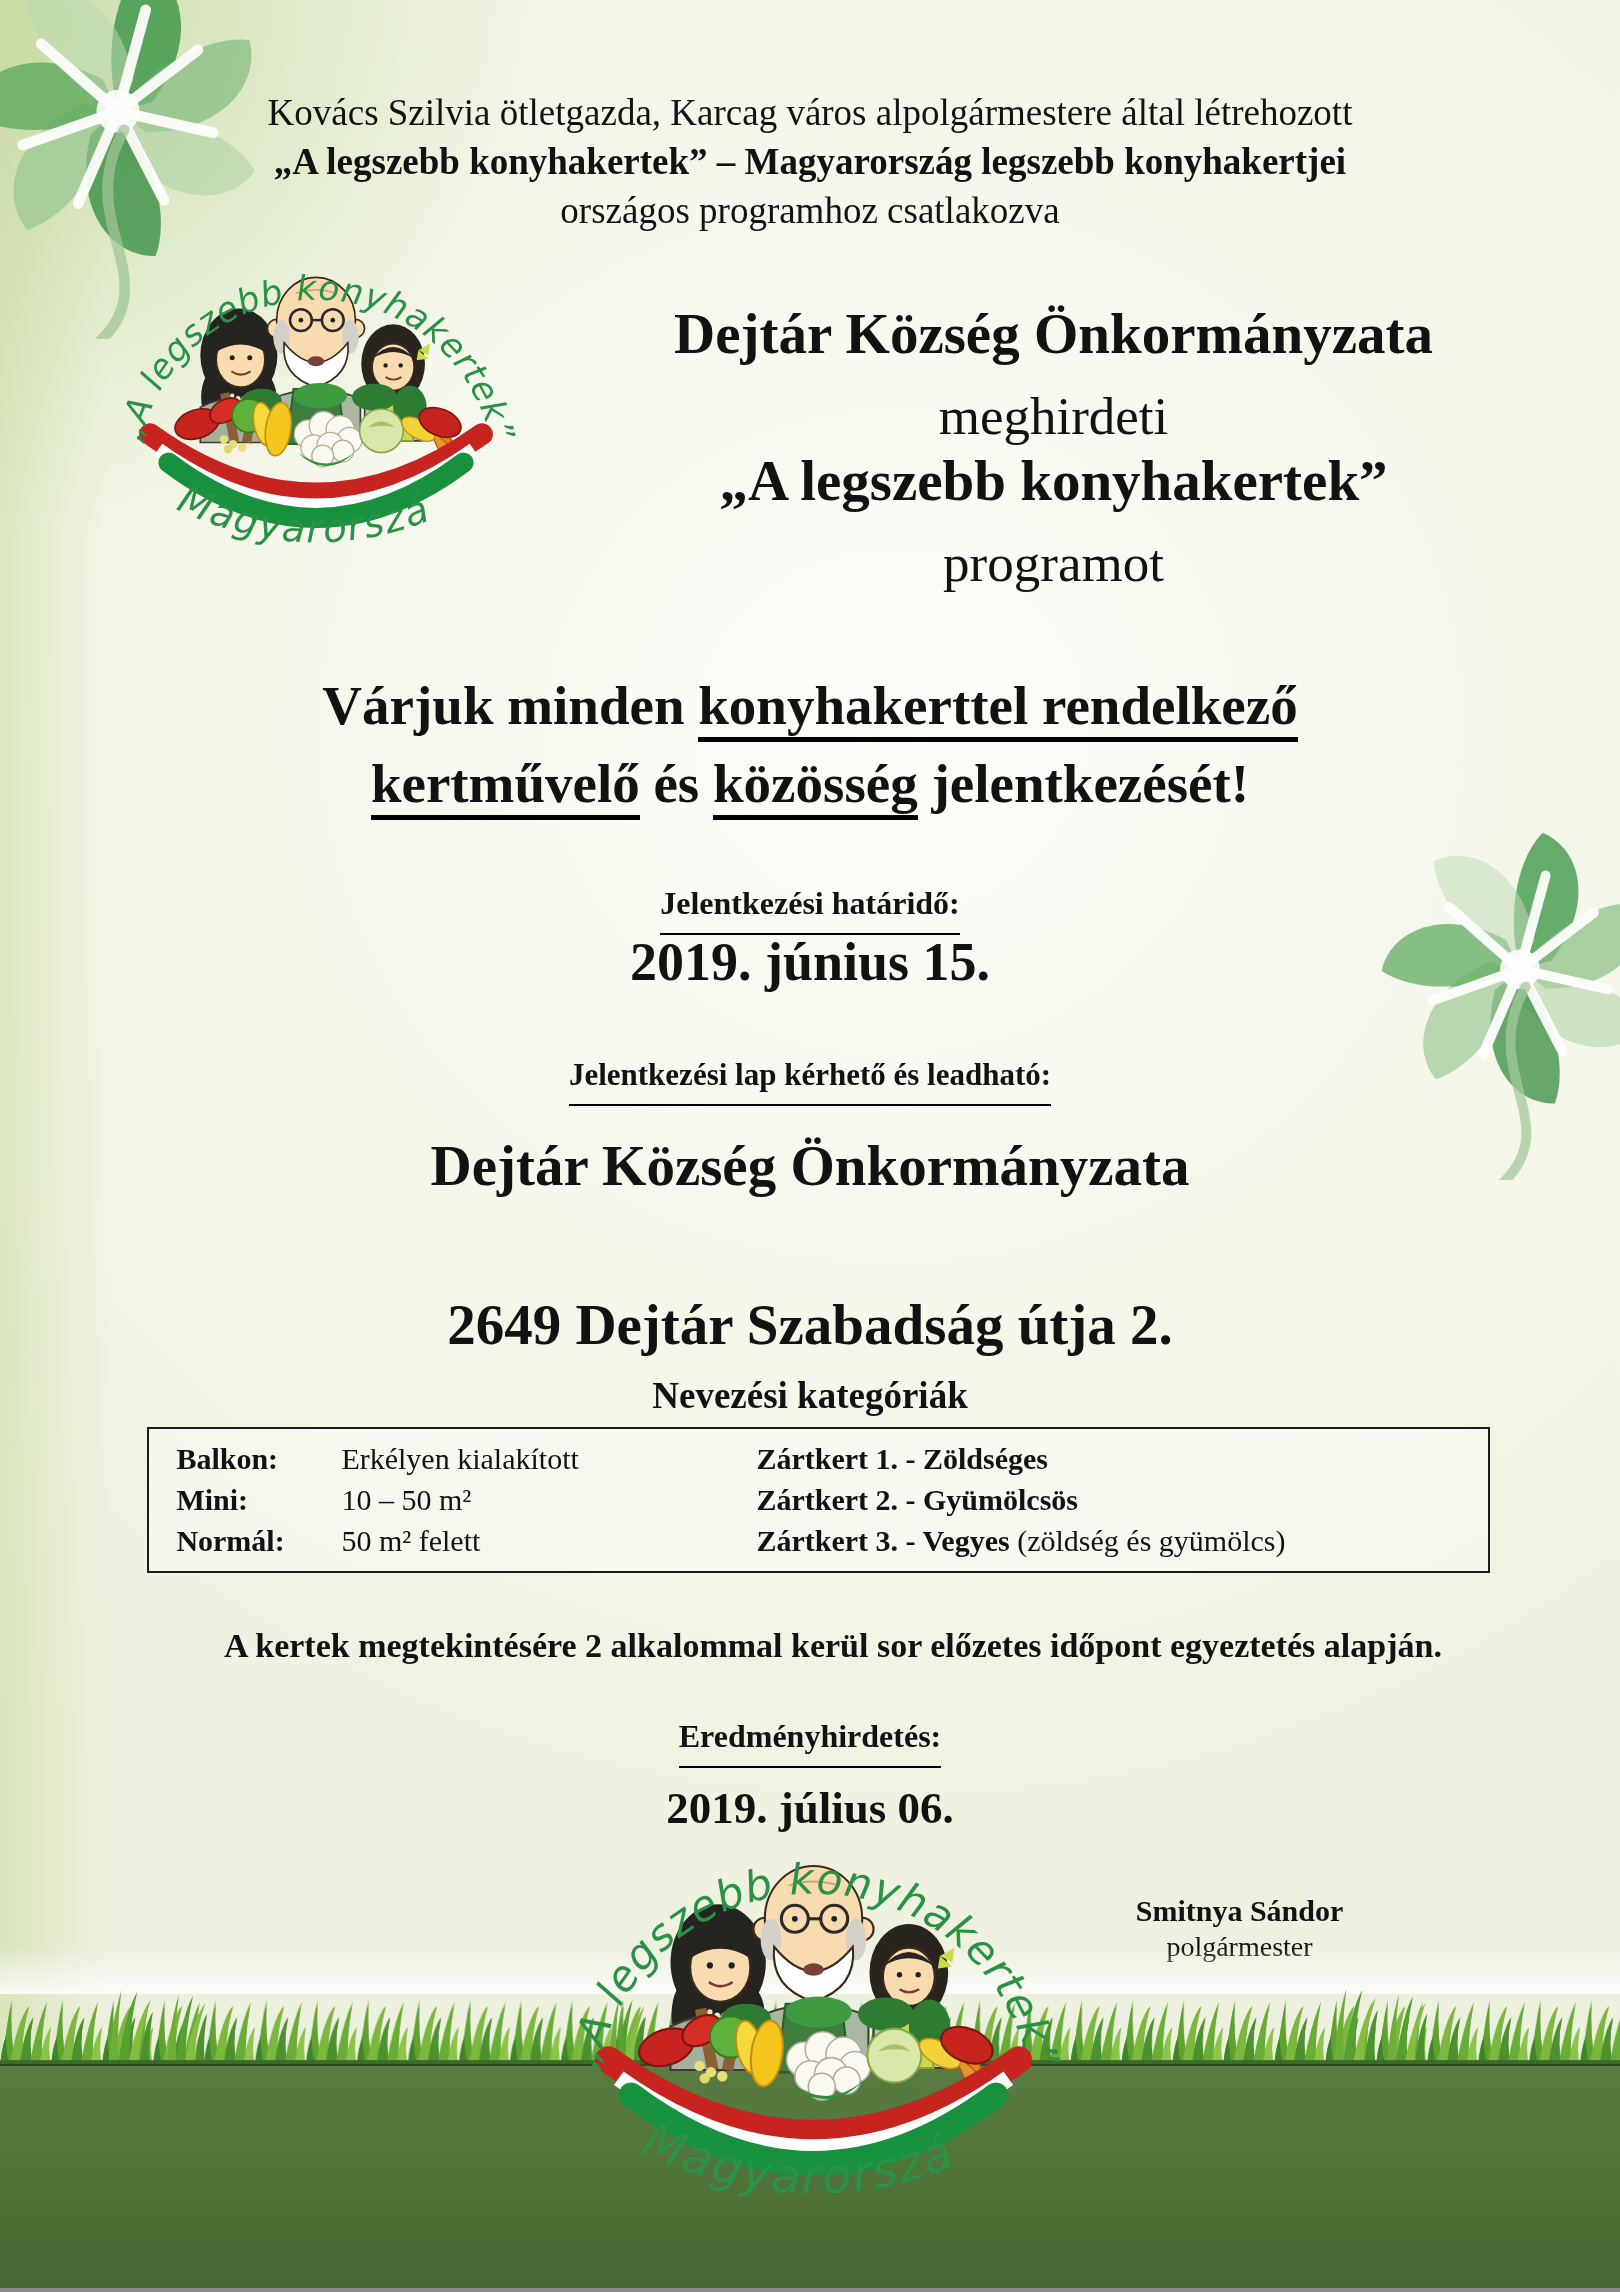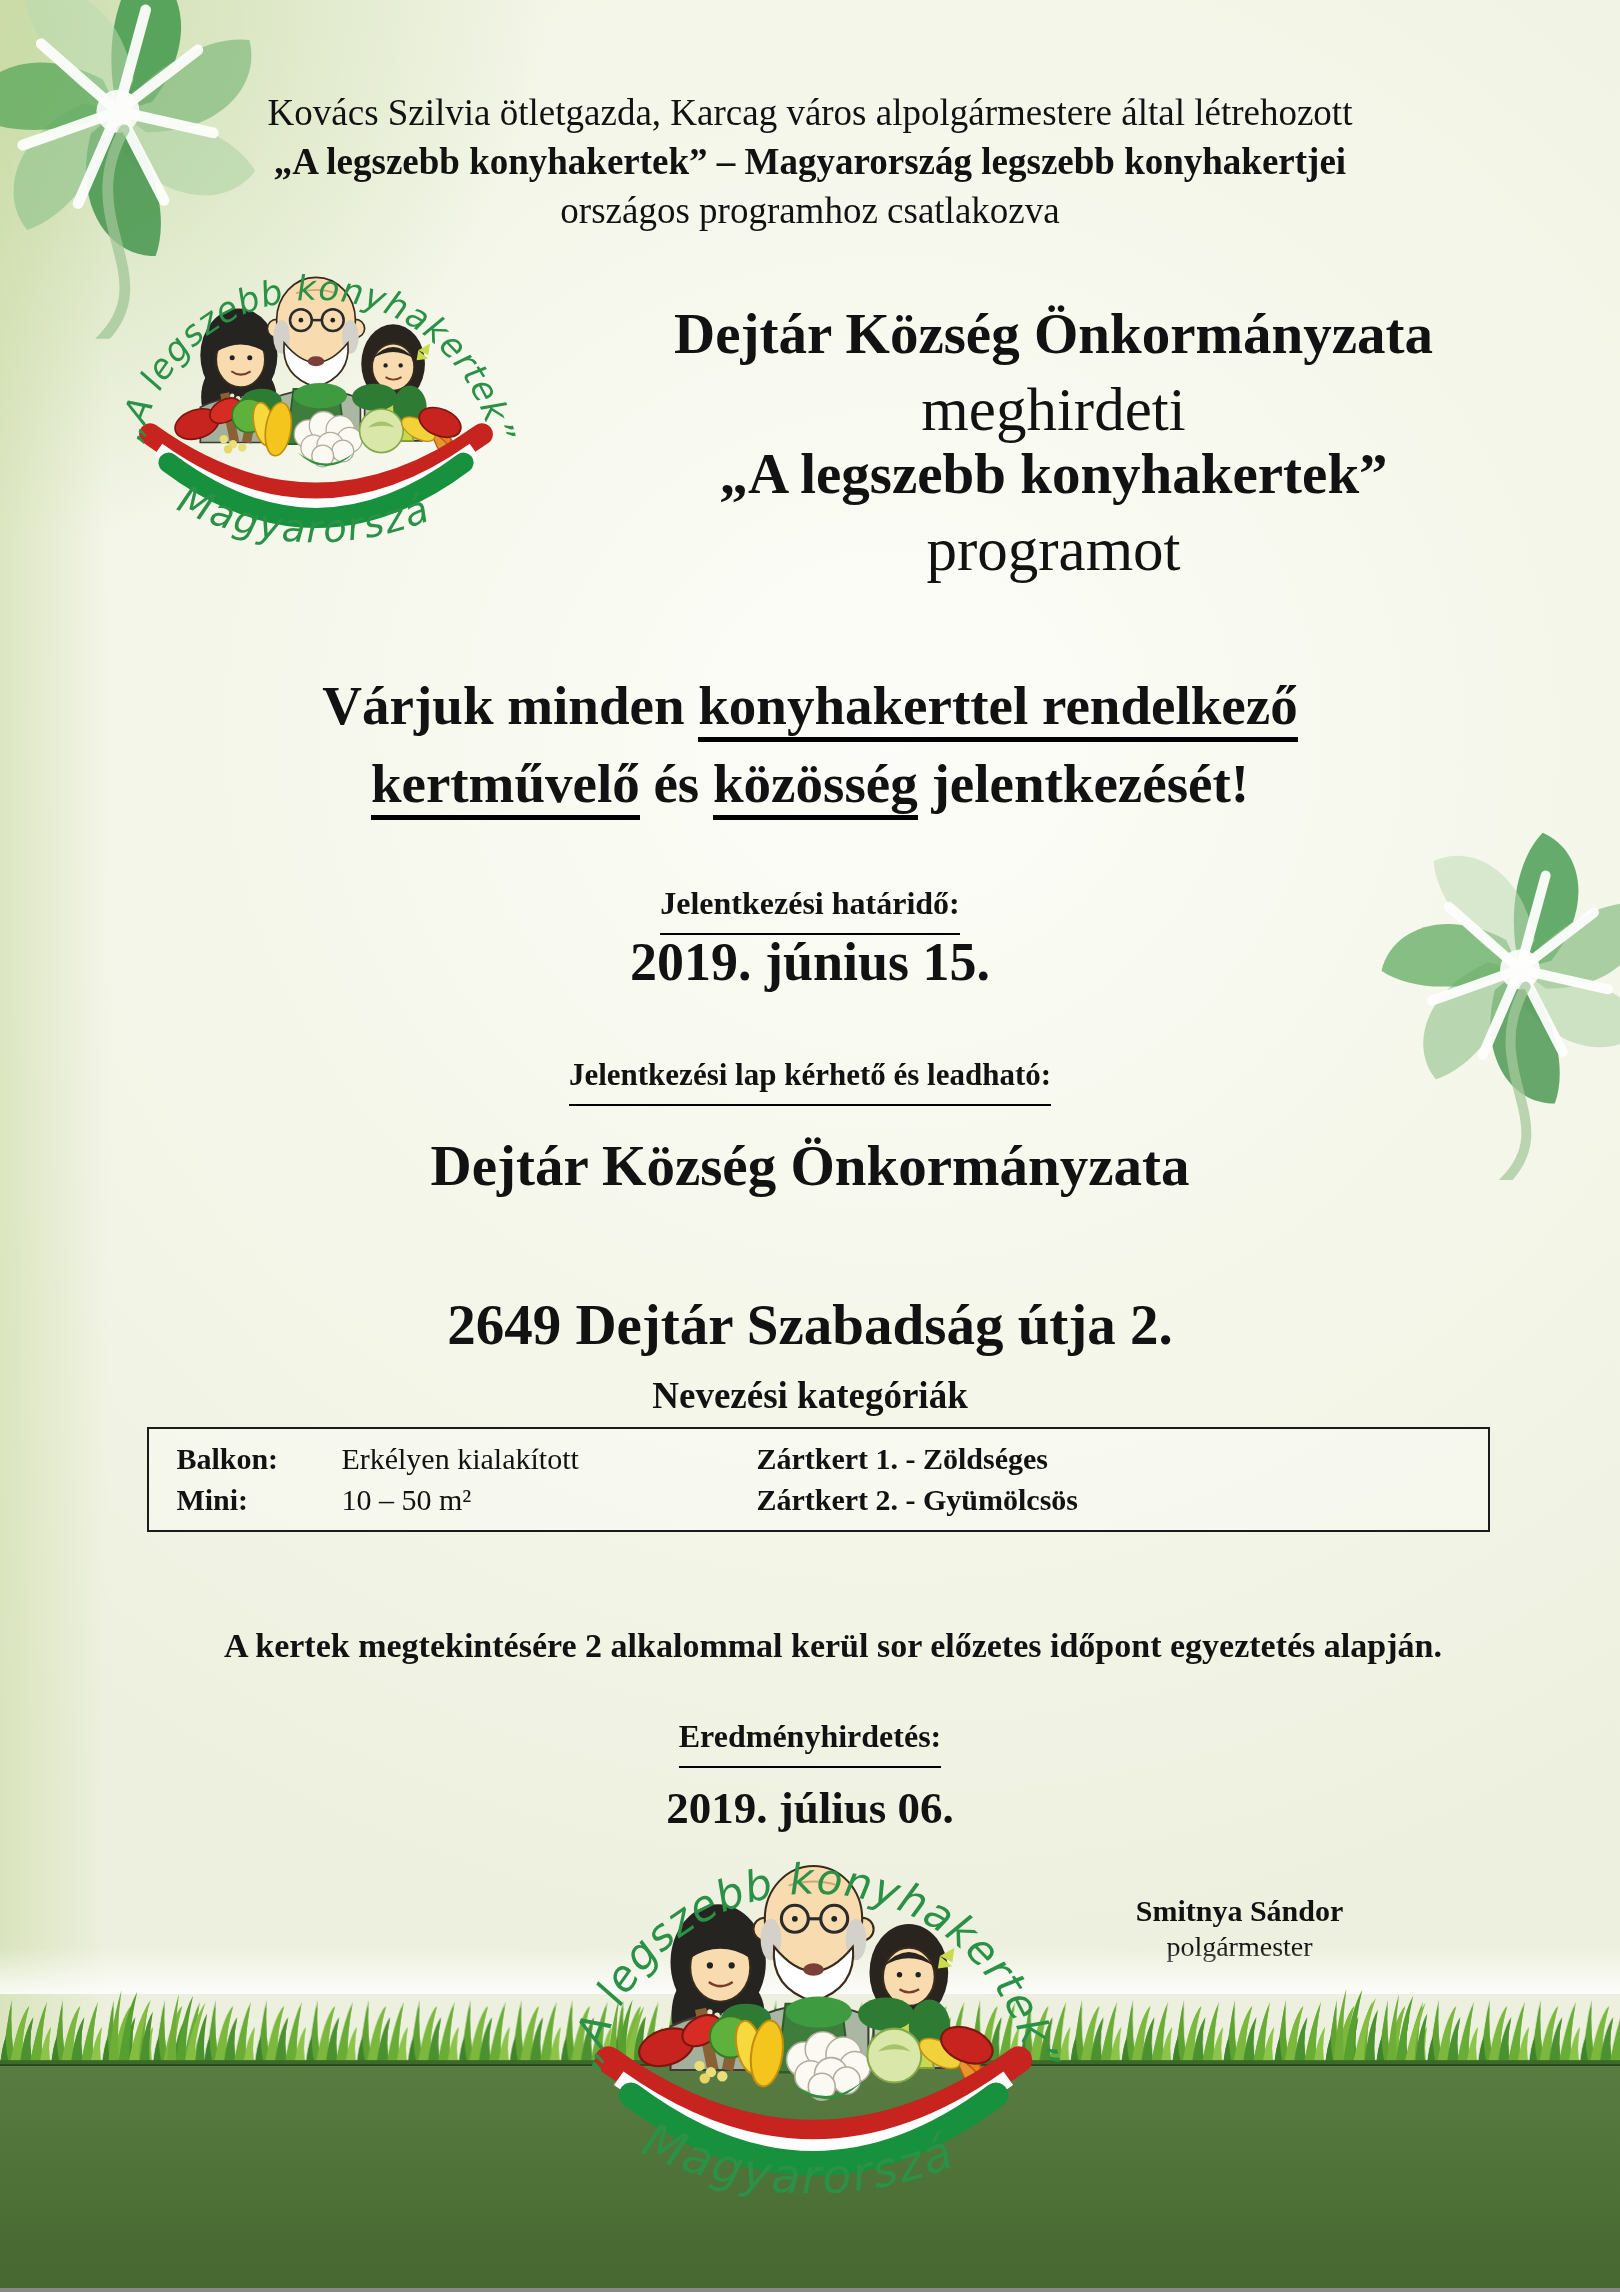--- a/index.html
+++ b/index.html
@@ -12,21 +12,21 @@
     background:radial-gradient(circle at 6% 5%, rgba(176,206,132,.55), rgba(176,206,132,0) 66%);}
   .tint-left{position:absolute;left:0;top:0;bottom:0;width:108px;
     background:linear-gradient(to right, rgba(198,216,156,.5), rgba(198,216,156,0));}
   .cx{position:absolute;left:0;width:100%;text-align:center;}
   .b{font-weight:bold;}
   .hu{border-bottom:2.9px solid #000;padding-bottom:12px;}
   .u{border-bottom:5.9px solid #000;padding-bottom:1px;}
   .intro{top:88px;font-size:37px;line-height:49px;}
   .main-title{position:absolute;left:588px;top:300px;width:931px;text-align:center;}
   .main-title .t1,.main-title .t3{font-size:57px;font-weight:bold;line-height:67px;}
-  .main-title .t2,.main-title .t4{font-size:61px;line-height:61px;margin-top:12px;}
+  .main-title .t2,.main-title .t4{font-size:53px;line-height:61px;margin-top:19px;}
   .invite{top:667px;font-size:55px;font-weight:bold;line-height:78px;}
   .invite span{white-space:pre-wrap;}
   .h-deadline{top:885px;font-size:32px;font-weight:bold;}
   .d-deadline{top:931px;font-size:54px;font-weight:bold;}
   .h-app{top:1057px;font-size:31px;font-weight:bold;}
   .org{top:1133px;font-size:57px;font-weight:bold;}
   .addr{top:1247px;font-size:57px;font-weight:bold;margin-top:45px;}
   .h-cats{top:1374px;font-size:37px;font-weight:bold;}
   .catbox{position:absolute;left:147px;top:1427px;width:1343px;border:2px solid #1b1b1b;
     background:rgba(255,255,255,.35);padding:8.8px 17.6px 9.8px 27.4px;box-sizing:border-box;}
@@ -233,20 +233,25 @@
     <div class="catrow">
       <span class="lab">Balkon:</span>
       <span class="desc">Erkélyen kialakított</span>
       <span class="right"><span class="rb">Zártkert 1. - Zöldséges</span><span></span></span>
     </div>
     <div class="catrow">
       <span class="lab">Mini:</span>
       <span class="desc">10 – 50 m²</span>
       <span class="right"><span class="rb">Zártkert 2. - Gyümölcsös</span><span></span></span>
     </div>
+    <div class="catrow">
+      <span class="lab">Normál:</span>
+      <span class="desc">50 m² felett</span>
+      <span class="right"><span class="rb">Zártkert 3. - Vegyes</span><span> (zöldség és gyümölcs)</span></span>
+    </div>
   </div>
 
   <div class="cx note">A kertek megtekintésére 2 alkalommal kerül sor előzetes időpont egyeztetés alapján.</div>
 
   <div class="cx h-res"><span class="hu">Eredményhirdetés:</span></div>
   <div class="cx d-res">2019. július 06.</div>
 
   <div class="sig">
     <div class="name">Smitnya Sándor</div>
     <div class="role">polgármester</div>

